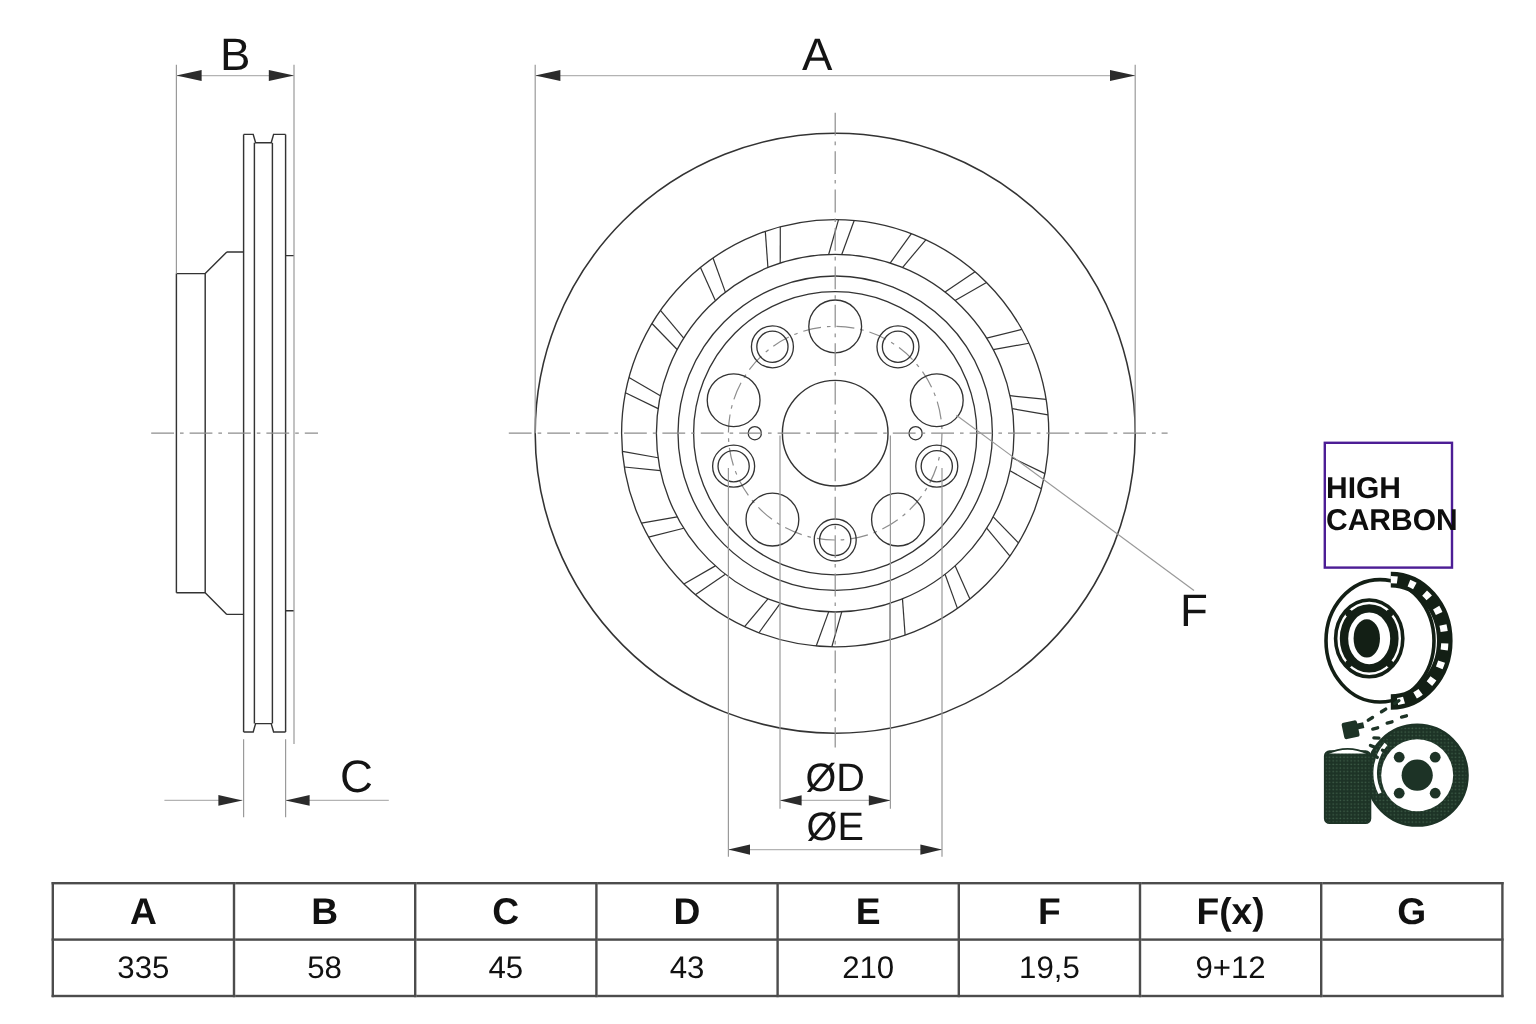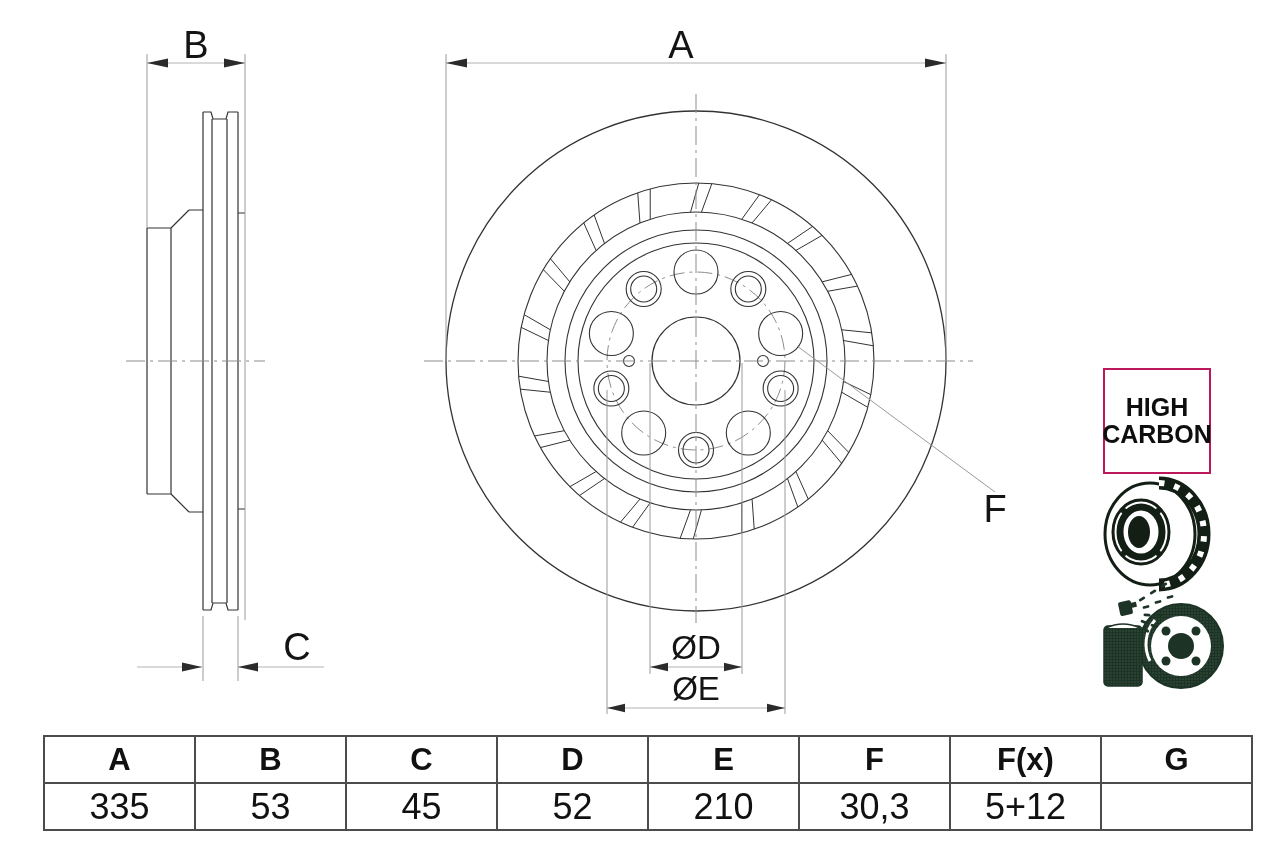--- a/index.html
+++ b/index.html
@@ -1,27 +1,27 @@
 <!DOCTYPE html>
 <html><head>
 <meta charset="utf-8">
 <style>
   html,body{margin:0;padding:0;background:#ffffff;}
   body{width:1280px;height:853px;position:relative;font-family:"Liberation Sans",sans-serif;overflow:hidden;}
   #stage{position:absolute;left:0;top:0;width:1280px;height:853px;}
   svg text{font-family:"Liberation Sans",sans-serif;}
   .dimlabel{font-size:38px;fill:#141414;}
   .dimlabel-sm{font-size:33px;fill:#141414;}
-  #badge{position:absolute;left:1103px;top:368px;width:104px;height:102px;border:2px solid #be185d;
-         display:flex;flex-direction:column;align-items:center;justify-content:center;
+  #badge{position:absolute;left:1103px;top:368px;width:104px;height:102px;border:2px solid #4c1d95;
+         display:flex;flex-direction:column;justify-content:center;
          font-weight:bold;font-size:25px;line-height:1.1;color:#0e0e0e;letter-spacing:0px;background:#fff;}
   #spec-table{position:absolute;left:43px;top:735px;}
   #spec-table table{border-collapse:collapse;table-layout:fixed;width:1194px;background:#fff;}
   #spec-table td{border:2px solid #4c4c4c;width:149px;height:45px;text-align:center;vertical-align:middle;
-                 font-size:36px;color:#111;padding:0;}
+                 font-size:26px;color:#111;padding:0;}
   #spec-table tr.hdr td{font-weight:bold;font-size:31px;}
 </style>
 </head>
 <body>
 
 <div id="stage">
 <svg width="1280" height="730" viewBox="0 0 1280 730">
   <defs>
     <pattern id="hx" width="3" height="3" patternUnits="userSpaceOnUse">
       <rect width="3" height="3" fill="#1d3326"></rect>
@@ -202,24 +202,24 @@
       <td>B</td>
       <td>C</td>
       <td>D</td>
       <td>E</td>
       <td>F</td>
       <td>F(x)</td>
       <td>G</td>
     </tr>
     <tr>
       <td>335</td>
-      <td>53</td>
+      <td>58</td>
       <td>45</td>
-      <td>52</td>
+      <td>43</td>
       <td>210</td>
-      <td>30,3</td>
-      <td>5+12</td>
+      <td>19,5</td>
+      <td>9+12</td>
       <td></td>
     </tr>
   </tbody>
       </table>
 </div>
 </div>
 
 </body></html>

